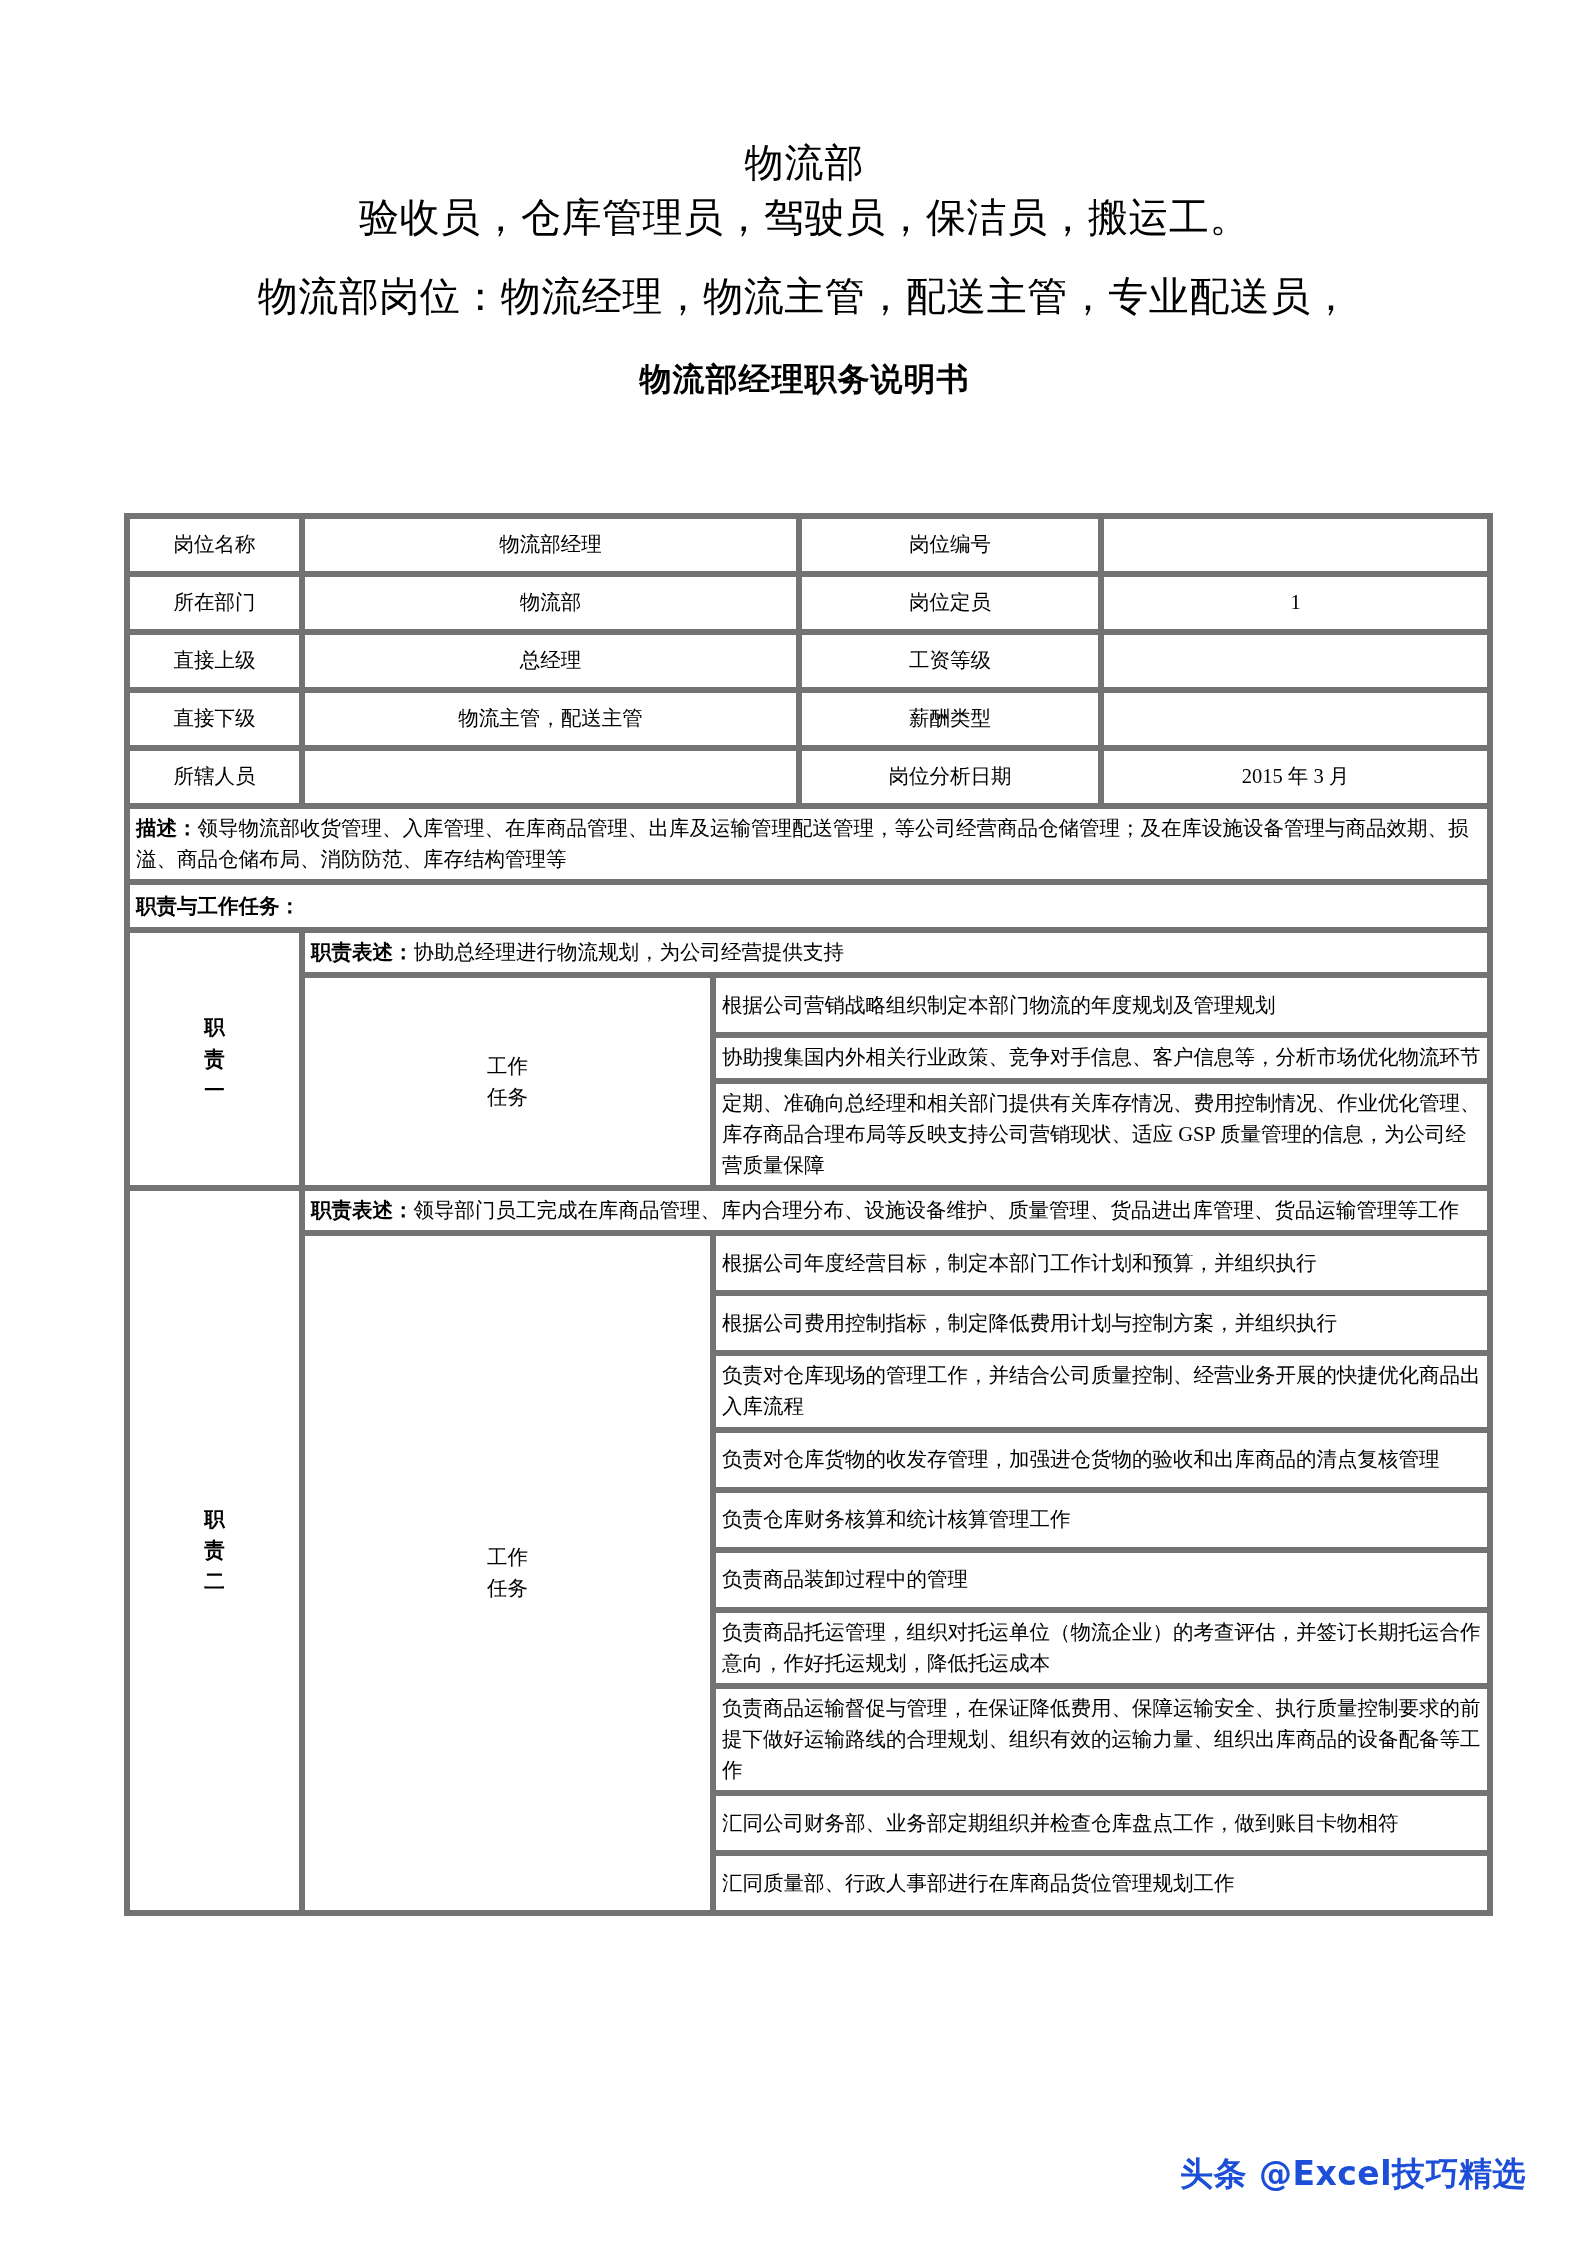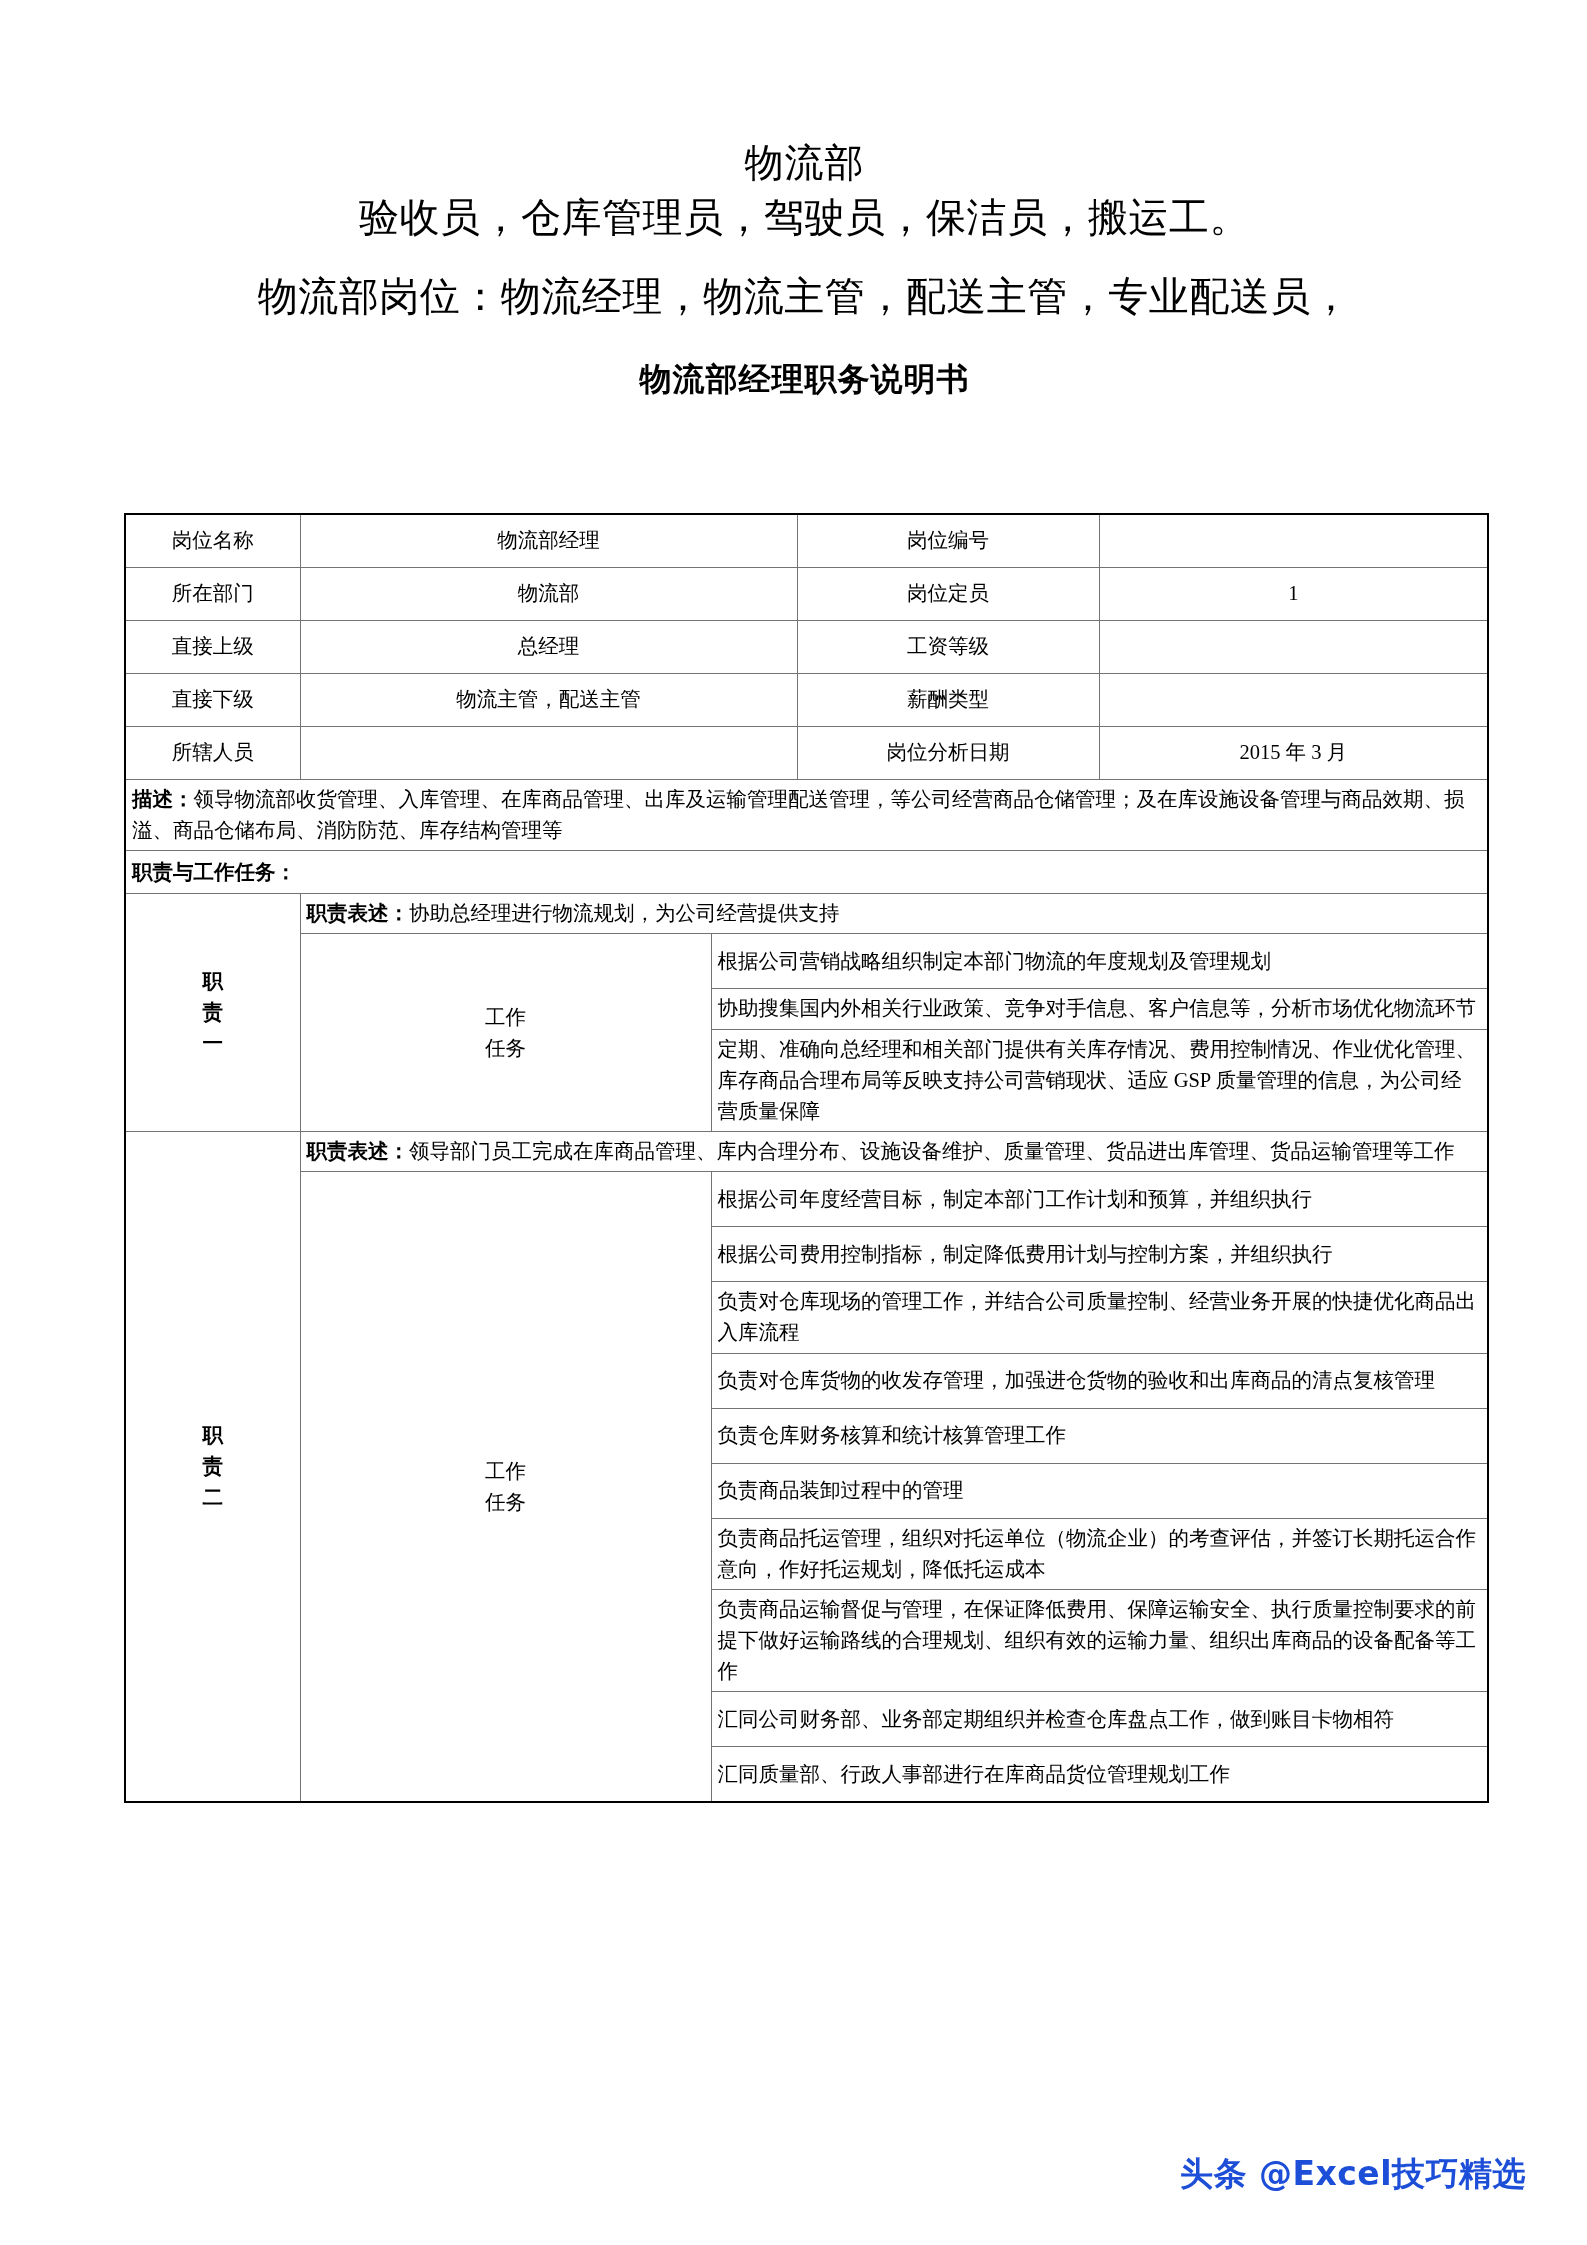--- a/index.html
+++ b/index.html
@@ -62,21 +62,21 @@
     top: 513px;
     width: 1363px;
   }
   table.jd {
     border-collapse: collapse;
     width: 1363px;
     table-layout: fixed;
     font-size: 20px;
   }
   table.jd td {
-    border: 1px solid #737373;
+    border: 6px solid #737373;
     padding: 4px 6px;
     vertical-align: middle;
     font-size: 20.5px;
     line-height: 1.52;
     word-break: break-all;
   }
   
   .tbl-wrap {
     
   }

